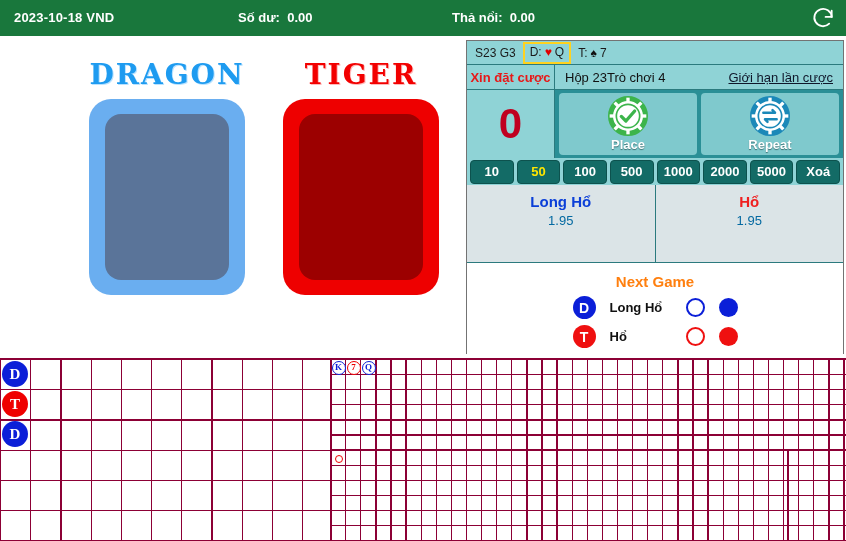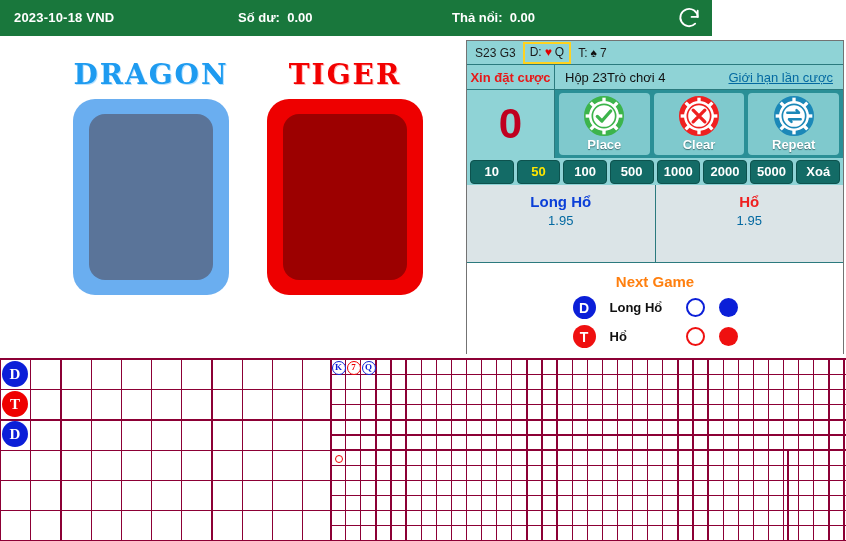--- a/index.html
+++ b/index.html
@@ -6,34 +6,34 @@
   body{
     width:846px;height:541px;overflow:hidden;
     background:#ffffff;
     font-family:"Liberation Sans",sans-serif;
     -webkit-font-smoothing:antialiased;
   }
   #app{position:relative;width:846px;height:541px;}
 
   
   .topbar{
-    position:absolute;left:0;top:0;width:712px;height:36px;
+    position:absolute;left:0;top:0;width:846px;height:36px;
     background:#19773c;color:#fff;
     font-size:13px;font-weight:bold;
   }
   .topbar .tb-date{position:absolute;left:14px;top:10px;letter-spacing:.2px;}
   .topbar .tb-balance{position:absolute;left:238px;top:10px;font-weight:bold;}
   .topbar .tb-float{position:absolute;left:452px;top:10px;font-weight:bold;}
   .topbar .tb-refresh{
     position:absolute;right:10px;top:5px;width:26px;height:26px;
     cursor:pointer;
   }
 
   
-  .cardzone{position:absolute;left:0;top:36px;width:465px;height:396px;background:#fff;}
+  .cardzone{position:absolute;left:16px;top:36px;width:465px;height:396px;background:#fff;}
   .cardslot{position:absolute;text-align:center;}
   .card-title{
     font-family:"DejaVu Serif",serif;
     font-size:28px;font-weight:bold;letter-spacing:2px;
     font-variant:small-caps;
   }
   .card-title.dragon{color:#1e9bf0;text-shadow:1px 1px 0 #b9e2ff;}
   .card-title.tiger{color:#f20000;text-shadow:1px 1px 0 #ffb9b9;}
   .card-back{
     margin:8px auto 0;width:156px;height:196px;border-radius:22px;
@@ -68,21 +68,21 @@
     position:absolute;left:0;top:24px;width:100%;height:25px;
     border-bottom:1px solid #2b7a7e;box-sizing:border-box;
     display:flex;align-items:center;
   }
   .plz-bet{
     width:88px;height:100%;display:flex;align-items:center;justify-content:center;
     color:#e71818;font-size:13px;font-weight:bold;
     border-right:1px solid #2b7a7e;box-sizing:border-box;
   }
   .info-mid{flex:1;display:flex;align-items:center;padding-left:10px;font-size:13px;color:#111;}
-  .info-limit{margin-left:auto;margin-right:10px;text-decoration:underline;font-size:13px;color:#0369a1;cursor:pointer;}
+  .info-limit{margin-left:auto;margin-right:10px;text-decoration:underline;font-size:13px;color:#0f172a;cursor:pointer;}
 
   .bp-row-actions{
     position:absolute;left:0;top:49px;width:100%;height:68px;
     display:flex;align-items:stretch;
   }
   .bet-amount{
     width:88px;display:flex;align-items:center;justify-content:center;
     font-size:42px;font-weight:bold;color:#c00020;
     border-right:1px solid #2b7a7e;box-sizing:border-box;
   }
@@ -268,40 +268,20 @@
                 <line x1="40" y1="8" x2="35" y2="13"></line>
                 <line x1="13" y1="35" x2="8" y2="40"></line>
               </g>
               <circle cx="24" cy="24" r="14" fill="none" stroke="#3cb44b" stroke-width="2"></circle>
               <path d="M16 24.5 L21.5 30 L32 18" fill="none" stroke="#3cb44b" stroke-width="4" stroke-linecap="round" stroke-linejoin="round"></path>
             </svg>
           </span>
           <span class="act-label">Place</span>
         </div>
 
-        <div class="act-btn">
-          <span class="chip">
-            <svg viewBox="0 0 48 48" width="40" height="40">
-              <circle cx="24" cy="24" r="21" fill="#ffffff" stroke="#ef2020" stroke-width="6"></circle>
-              <g stroke="#ffffff" stroke-width="4">
-                <line x1="24" y1="2" x2="24" y2="9"></line>
-                <line x1="24" y1="39" x2="24" y2="46"></line>
-                <line x1="2" y1="24" x2="9" y2="24"></line>
-                <line x1="39" y1="24" x2="46" y2="24"></line>
-                <line x1="8" y1="8" x2="13" y2="13"></line>
-                <line x1="35" y1="35" x2="40" y2="40"></line>
-                <line x1="40" y1="8" x2="35" y2="13"></line>
-                <line x1="13" y1="35" x2="8" y2="40"></line>
-              </g>
-              <circle cx="24" cy="24" r="14" fill="none" stroke="#ef2020" stroke-width="2"></circle>
-              <path d="M17 17 L31 31 M31 17 L17 31" fill="none" stroke="#ef2020" stroke-width="4" stroke-linecap="round"></path>
-            </svg>
-          </span>
-          <span class="act-label">Clear</span>
-        </div>
 
         <div class="act-btn">
           <span class="chip">
             <svg viewBox="0 0 48 48" width="40" height="40">
               <circle cx="24" cy="24" r="21" fill="#ffffff" stroke="#1b88b8" stroke-width="6"></circle>
               <g stroke="#ffffff" stroke-width="4">
                 <line x1="24" y1="2" x2="24" y2="9"></line>
                 <line x1="24" y1="39" x2="24" y2="46"></line>
                 <line x1="2" y1="24" x2="9" y2="24"></line>
                 <line x1="39" y1="24" x2="46" y2="24"></line>

